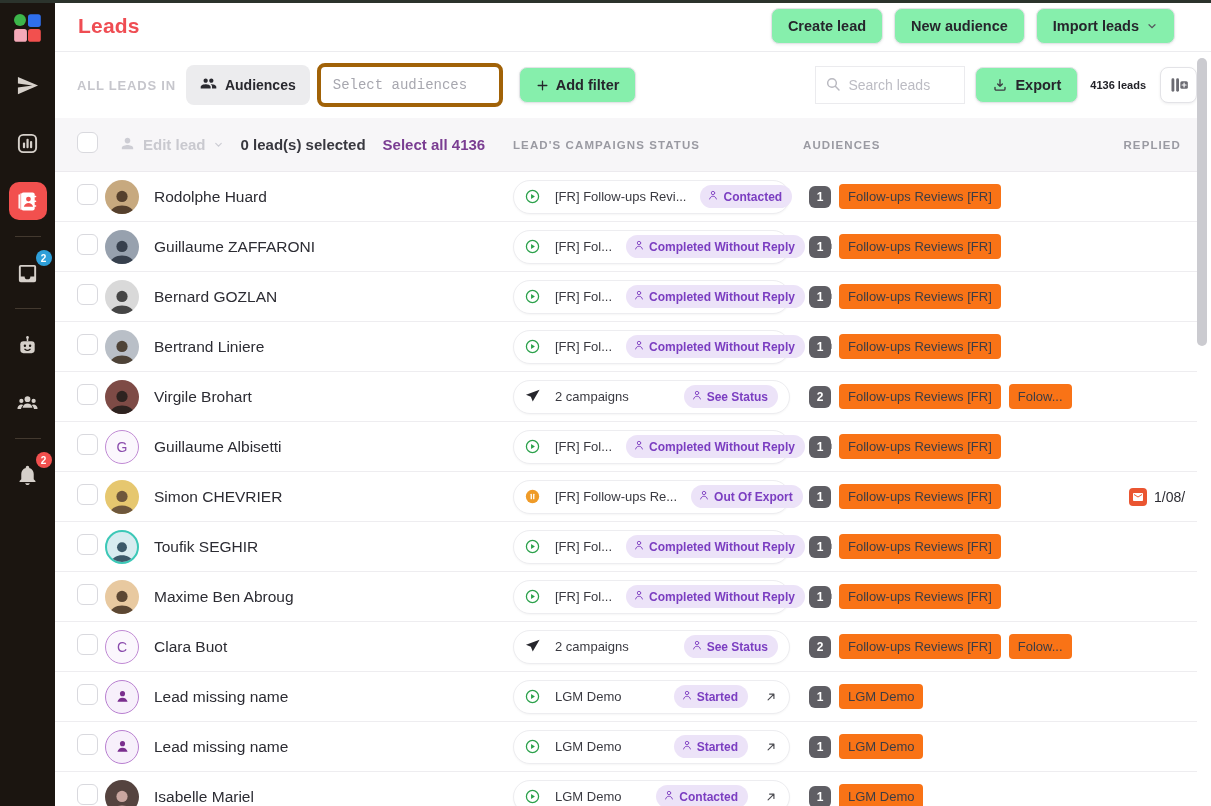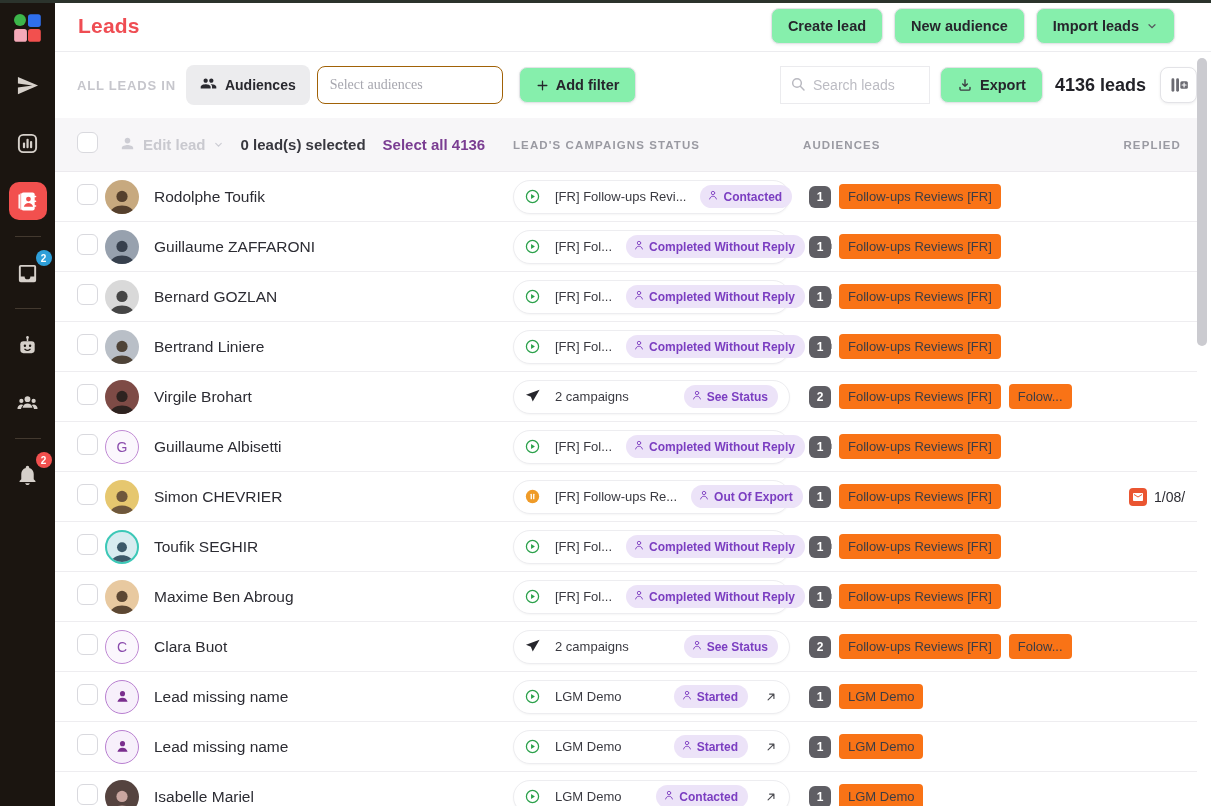--- a/index.html
+++ b/index.html
@@ -25,33 +25,33 @@
   .tb-actions { margin-left:auto; display:flex; gap:11px; }
   .btn { background:#86efac; border:1px solid #e3e3e7; border-radius:8px; padding:9px 16px; font-size:14.5px;
     font-weight:600; color:#26262c; box-shadow:0 1px 3px rgba(20,20,30,.07); display:flex; align-items:center; gap:7px;
     font-family:inherit; cursor:pointer; white-space:nowrap; }
   .btn svg { display:block; }
 
   .filterbar { height:66px; display:flex; align-items:center; padding:0 14px 0 10px; }
   .scope-label { color:#c6c6cc; font-size:13px; font-weight:600; letter-spacing:.8px; margin:0 10px 0 12px; white-space:nowrap; }
   .aud-btn { background:#ececee; border:none; border-radius:8px; padding:10px 14px; font-size:14px; font-weight:600;
     color:#28282e; display:flex; align-items:center; gap:8px; font-family:inherit; cursor:pointer; }
-  .sel-audiences { width:186px; border:1px solid #a16207; border-radius:8px; padding:10px 12px; font-size:14px;
-    font-family:Liberation Serif, serif; color:#44444a; margin-left:7px; outline:none; }
+  .sel-audiences { width:186px; border:4px solid #a16207; border-radius:8px; padding:10px 12px; font-size:14px;
+    font-family:Liberation Mono, monospace; color:#44444a; margin-left:7px; outline:none; }
   .sel-audiences::placeholder { color:#a7a7af; }
   .add-filter { margin-left:16px; }
   .plus-glyph svg { width:13px; height:13px; }
   .fb-right { margin-left:auto; display:flex; align-items:center; }
   .search-wrap { position:relative; }
   .search-input { width:150px; border:1px solid #ebebee; border-radius:0; padding:10px 10px 10px 32px; font-size:14px;
     font-family:inherit; color:#44444a; outline:none; }
   .search-input::placeholder { color:#bcbcc3; }
   .search-icon { position:absolute; left:10px; top:10px; }
   .export-btn { margin-left:10px; }
-  .lead-count { font-size:18px; font-weight:700; color:#222228; margin:0 14px 0 12px; white-space:nowrap; }
+  .lead-count { font-size:11px; font-weight:700; color:#222228; margin:0 14px 0 12px; white-space:nowrap; }
   .columns-btn { width:37px; height:36px; background:#fff; border:1px solid #e3e3e7; border-radius:8px;
     box-shadow:0 1px 3px rgba(20,20,30,.07); display:flex; align-items:center; justify-content:center; cursor:pointer; flex-shrink:0; }
 
   
   .grid-cols { display:grid; grid-template-columns:50px 408px 290px 318px 1fr; align-items:center; }
   .table-head { height:54px; background:#f7f6f8; border-bottom:1px solid #eceaee; margin-right:14px; }
   .th-lead { display:flex; align-items:center; }
   .edit-lead { display:flex; align-items:center; gap:7px; margin-left:14px; color:#c9c9cf; font-size:15px; font-weight:600; cursor:default; }
   .sel-count { margin-left:17px; font-size:15px; font-weight:700; color:#38383f; white-space:nowrap; }
   .select-all { margin-left:17px; font-size:15px; font-weight:700; color:#7a3d92; cursor:pointer; white-space:nowrap; }
@@ -271,21 +271,21 @@
     <div class="rows" id="rows">
   <div class="row grid-cols">
     <div><span class="checkbox"></span></div>
     <div class="cell-lead">
       <span class="avatar ph" style="background: rgb(199, 169, 127);">
               <svg class="sil" viewBox="0 0 24 24">
                 <circle cx="12" cy="8.6" r="4.6" fill="#55402d"></circle>
                 <path d="M1.5 24c.6-5.2 5-8 10.5-8s9.9 2.8 10.5 8z" fill="#55402d"></path>
               </svg>
             </span>
-      <span class="lead-name">Rodolphe Toufik</span>
+      <span class="lead-name">Rodolphe Huard</span>
     </div>
     <div>
       <div class="pill">
         <span class="pill-icon">
                 <svg viewBox="0 0 24 24">
                   <circle cx="12" cy="12" r="8.6" fill="none" stroke="#2ba14b" stroke-width="1.8"></circle>
                   <path d="M10 8.4l5.4 3.6-5.4 3.6z" fill="#2ba14b"></path>
                 </svg>
               </span>
         <span class="pill-name">[FR] Follow-ups Revi...</span>

